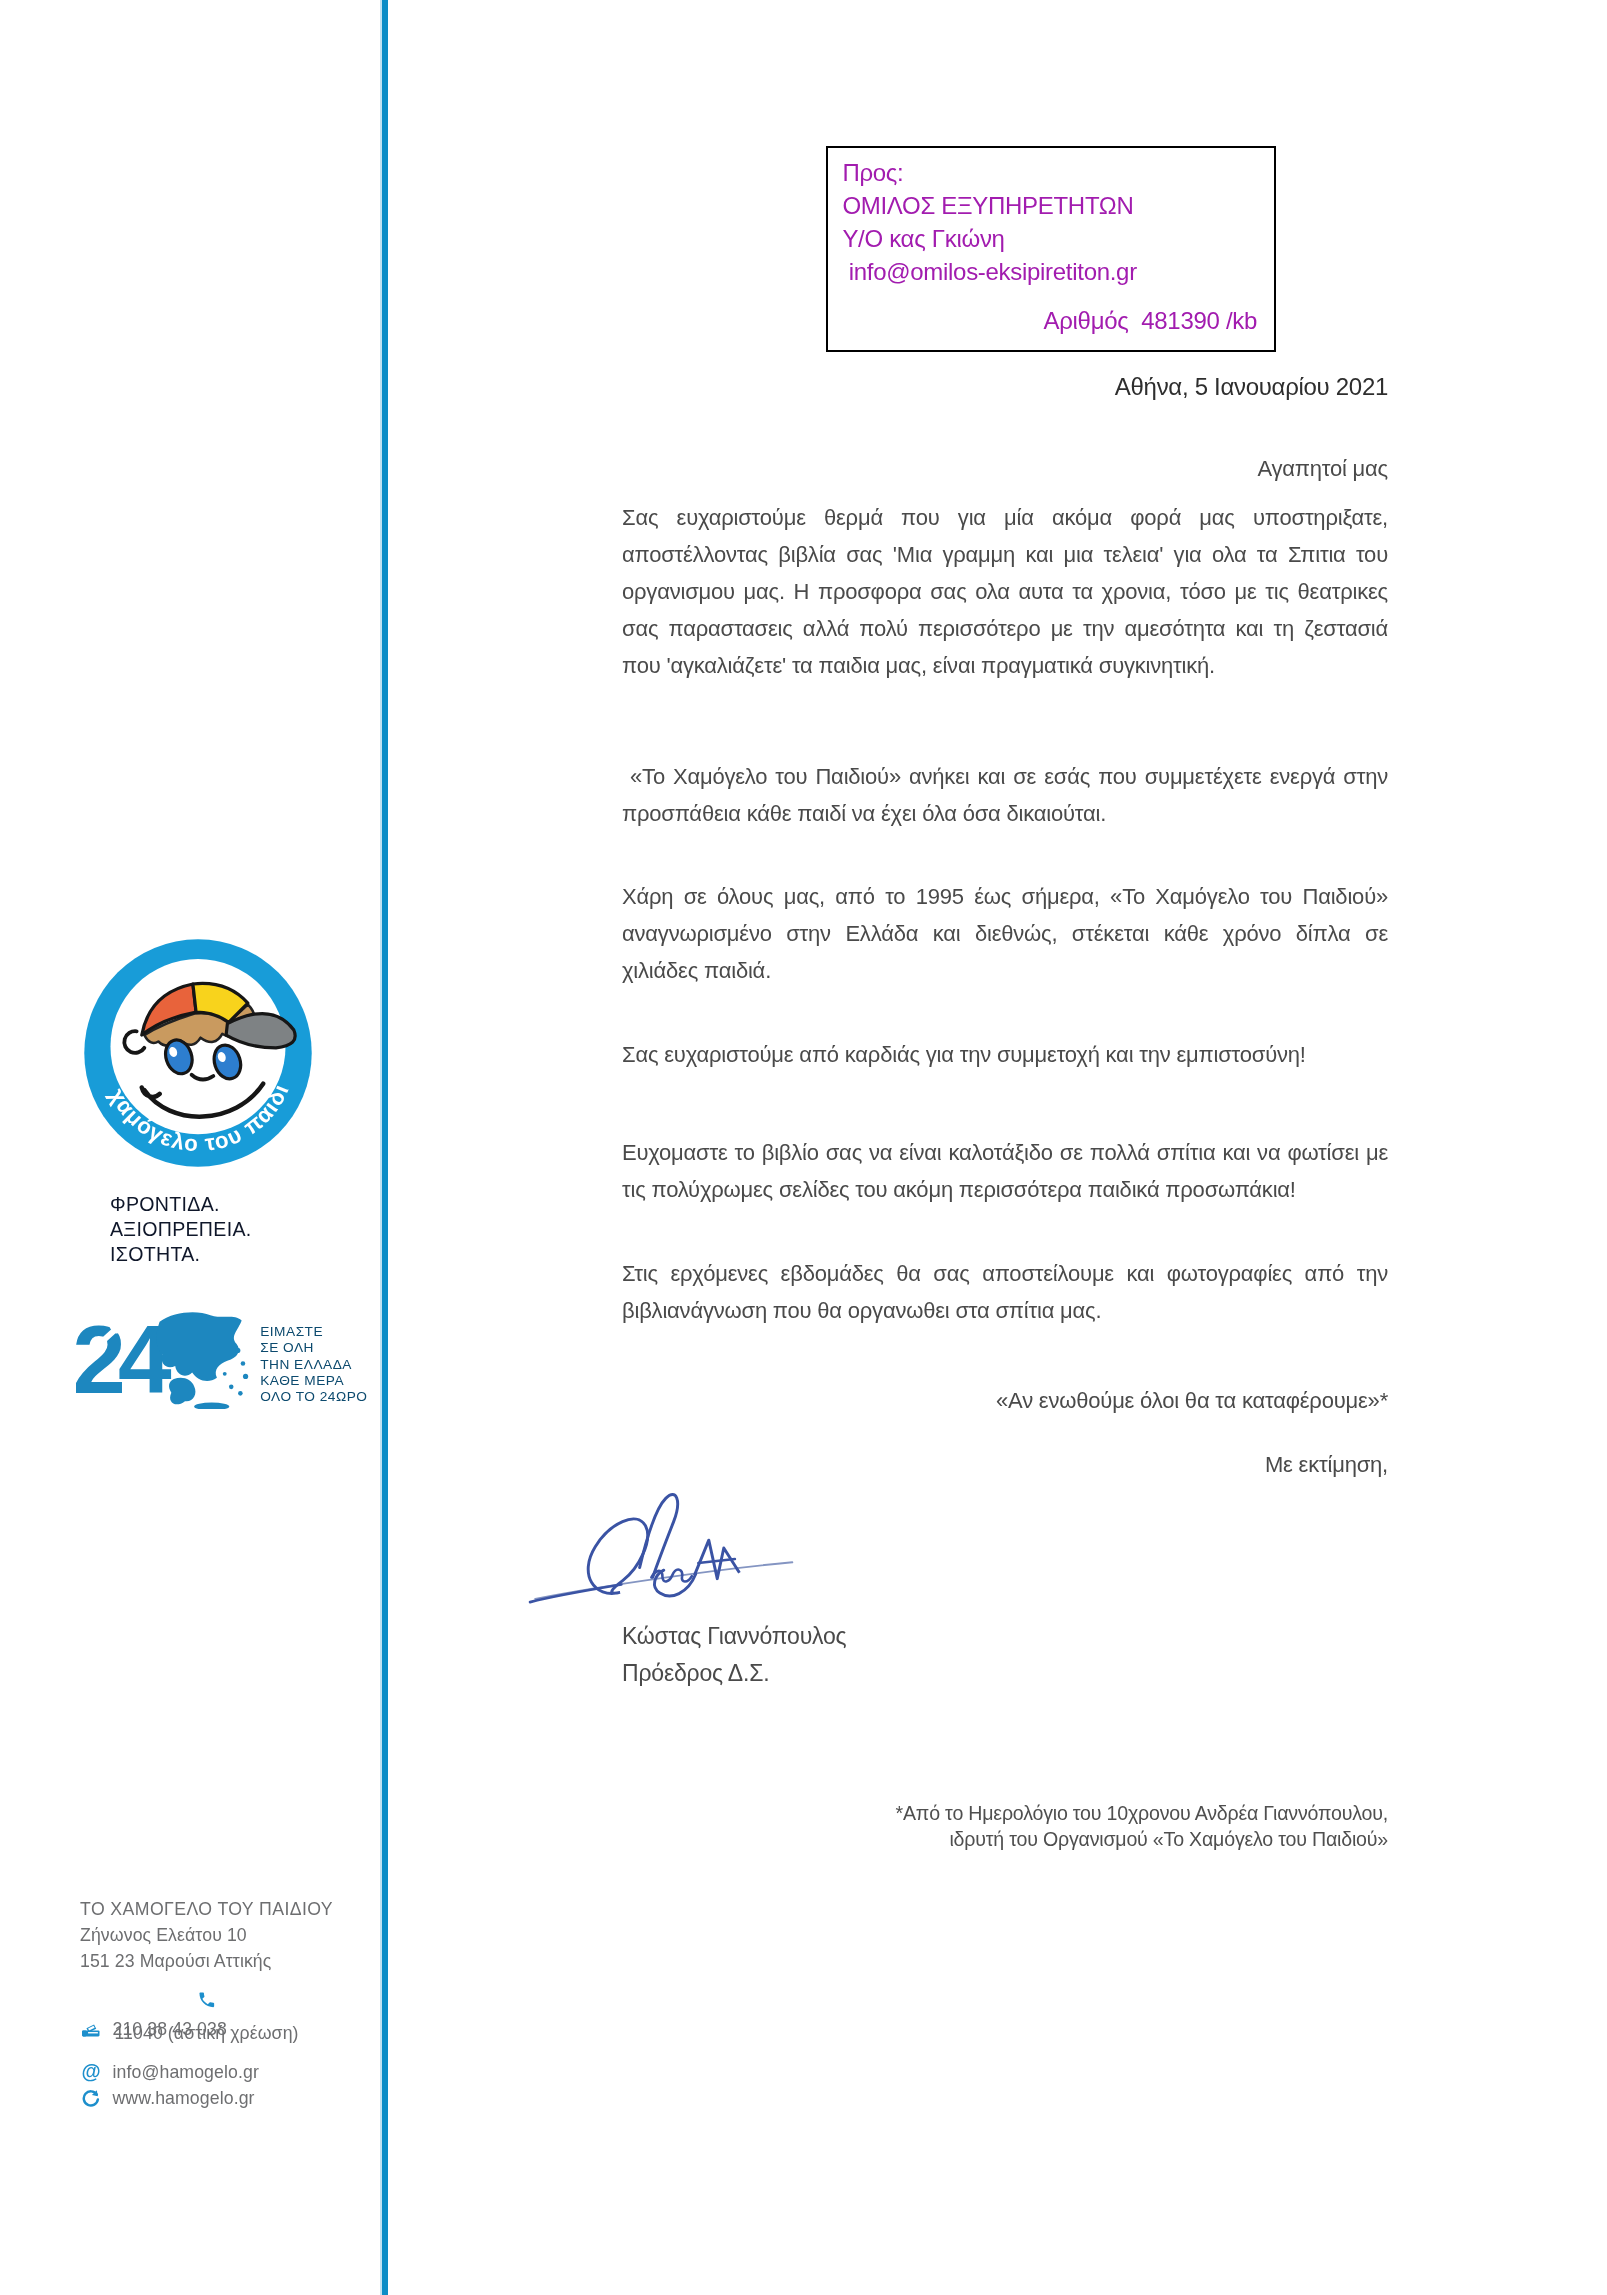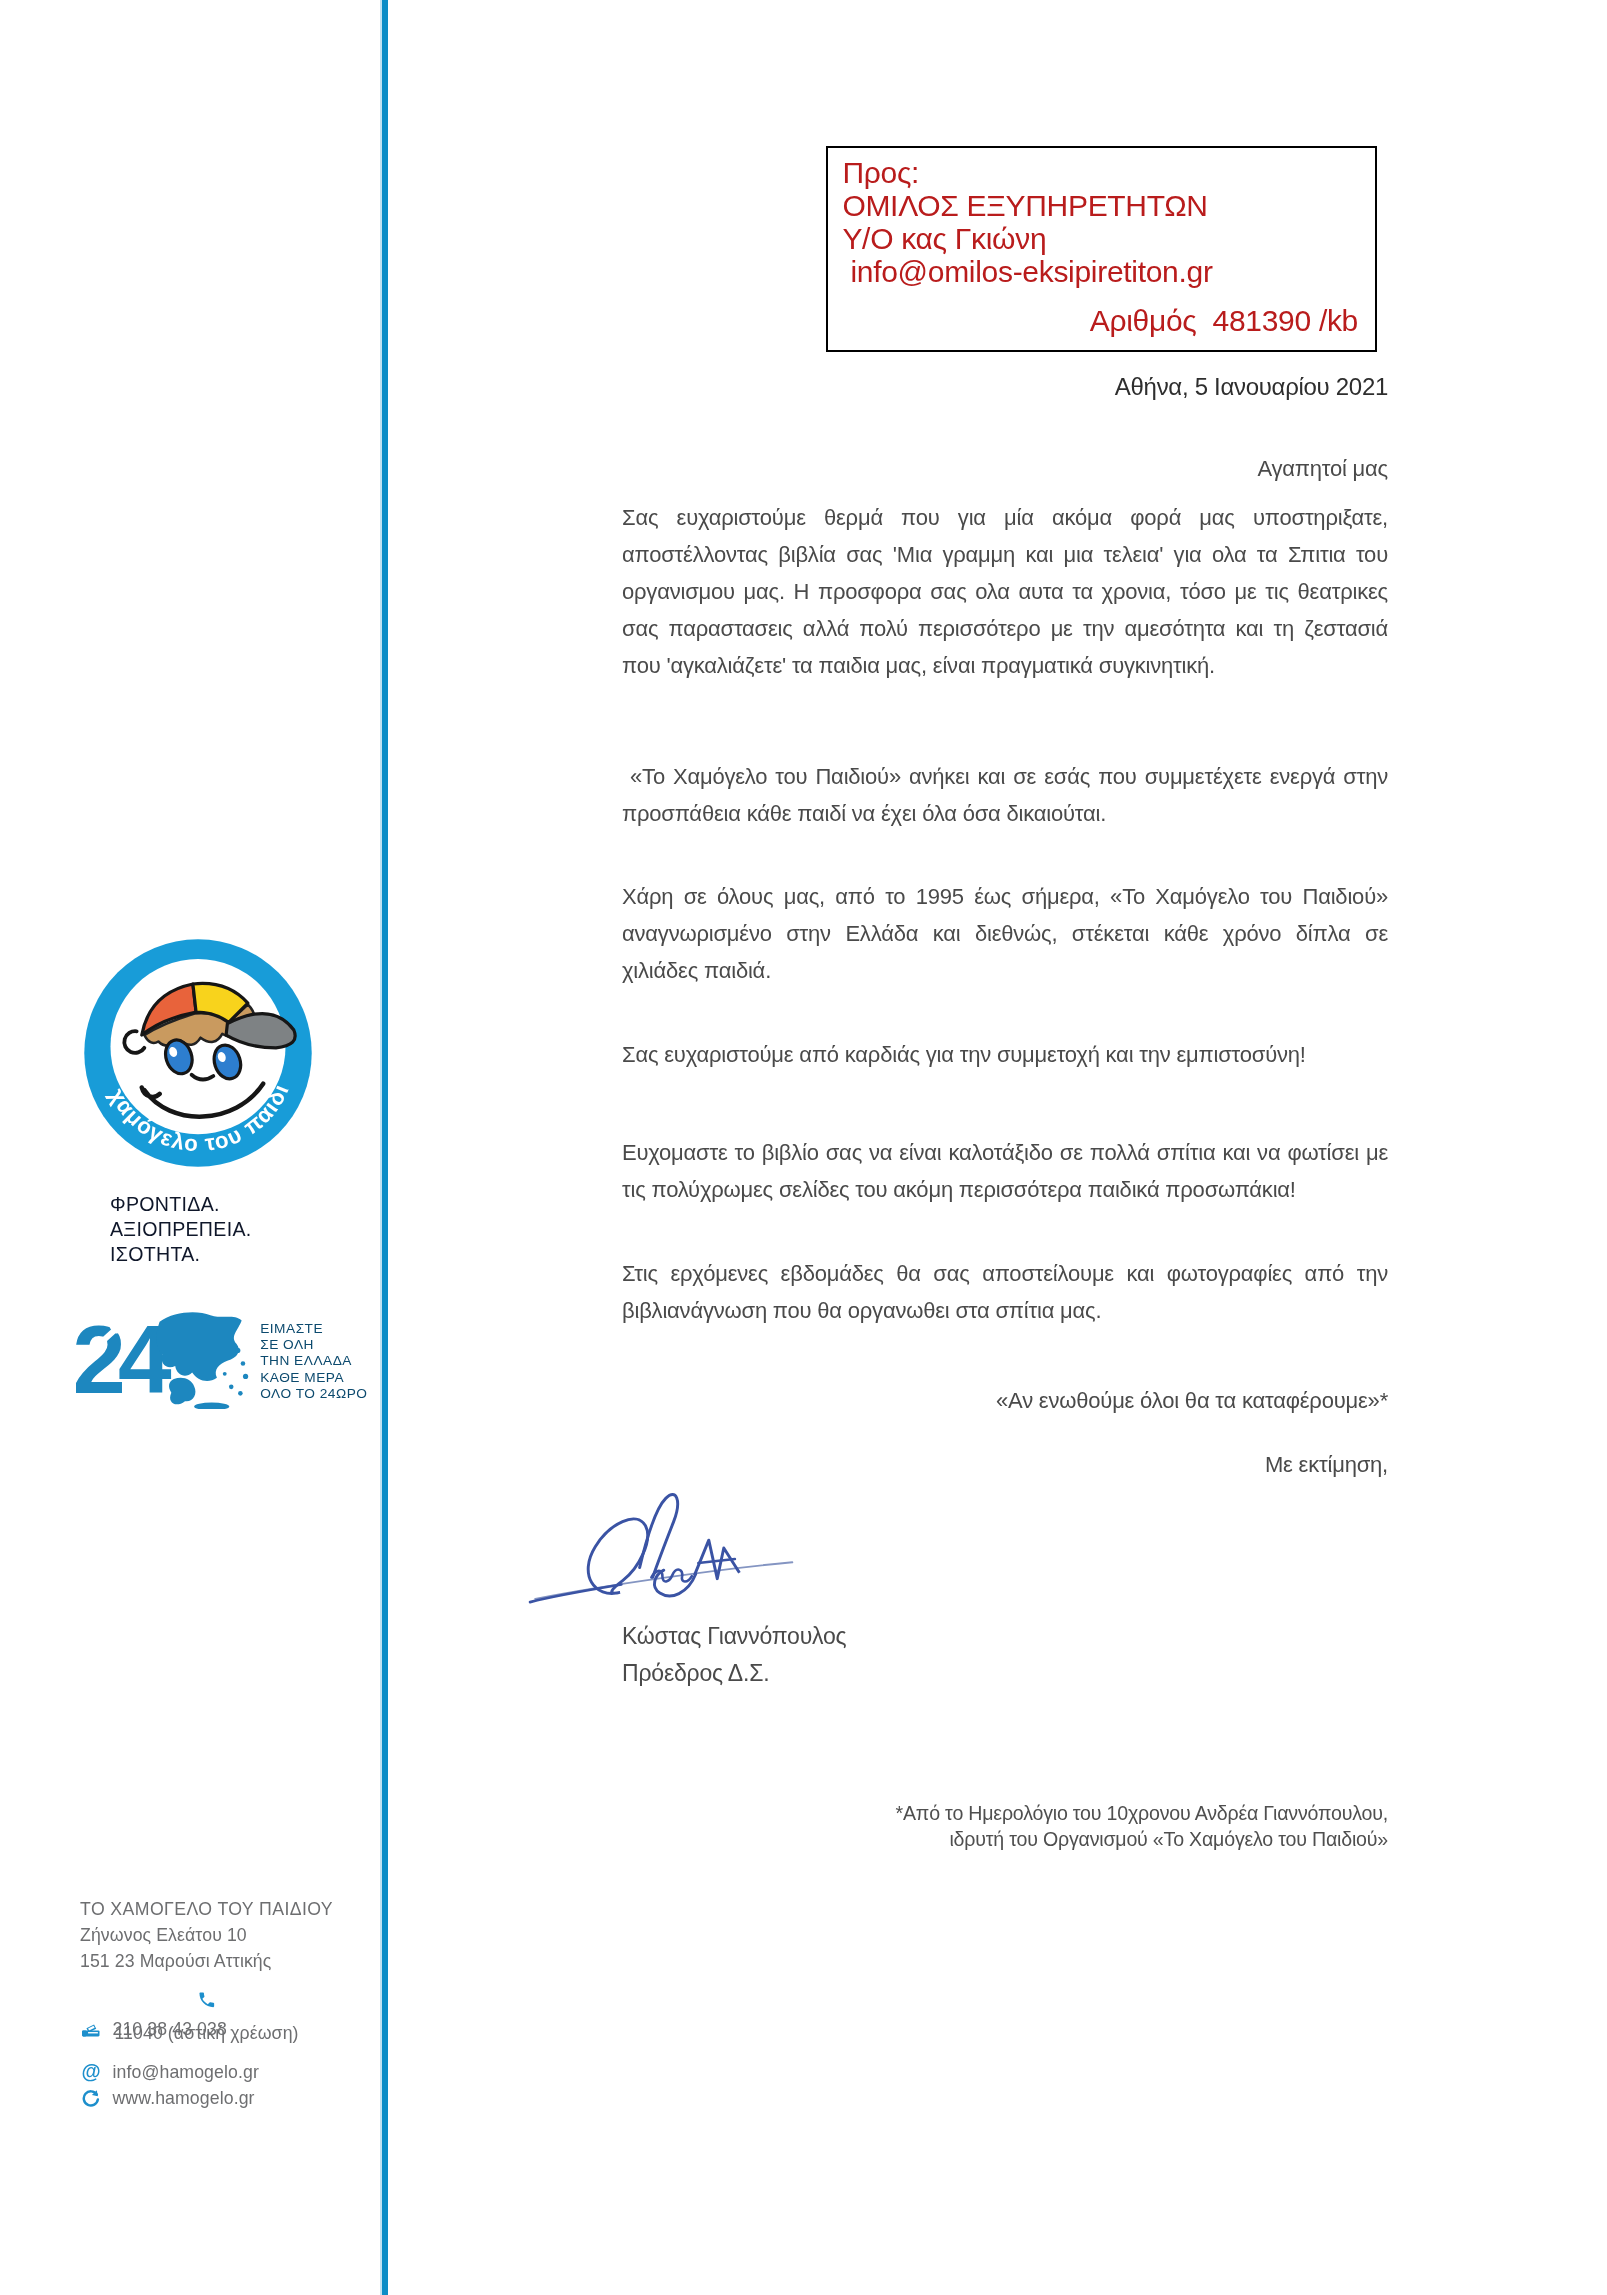--- a/index.html
+++ b/index.html
@@ -14,26 +14,26 @@
   
   .vline{
     position:absolute;
     left:382px; top:0; width:5.9px; height:2295px;
     background:#0C8DC6;
     box-shadow:-2px 0 0 rgba(12,141,198,0.25);
   }
   
   .recipient-box{
     position:absolute;
-    left:826px; top:146px; width:551px; height:206px;
+    left:826px; top:146px; width:450px; height:206px;
     border:2px solid #000;
     box-sizing:border-box;
     padding:7.9px 14.4px 0 14.4px;
-    font-size:30px; line-height:33px;
-    color:#b91c1c;
+    font-size:24px; line-height:33px;
+    color:#a21caf;
     letter-spacing:-0.3px;
   }
   .box-ref{ text-align:right; margin-top:15.7px; padding-right:2.6px; }
   .date{
     position:absolute; left:622px; top:373px; width:766px;
     text-align:right; font-size:24px; color:#2e2e2e; letter-spacing:-0.3px;
   }
   
   .body-text{
     position:absolute; left:622px; width:766px;
@@ -59,21 +59,21 @@
     text-align:right; font-size:19.6px; line-height:25.5px; color:#4f4f4f; letter-spacing:-0.2px;
   }
   
   .logo-svg{ position:absolute; left:83px; top:938px; }
   .values{
     position:absolute; left:110px; top:1192px;
     font-size:19.6px; line-height:25px; color:#0f172a; letter-spacing:0.3px;
   }
   .open24{
     position:absolute; left:76px; top:1310px;
-    display:flex; gap:9.2px; align-items:flex-start;
+    display:flex; gap:9.2px; align-items:center;
   }
   .open24-lines{
     padding-top:10.5px;
     font-size:13.7px; line-height:16.4px; color:#0c4a6e; letter-spacing:0.5px;
   }
   .contact{
     position:absolute; left:80px; top:1896px;
     font-size:17.7px; line-height:26px; color:#6D6E70; letter-spacing:0.1px;
   }
   .c-org{ letter-spacing:0.4px; }

